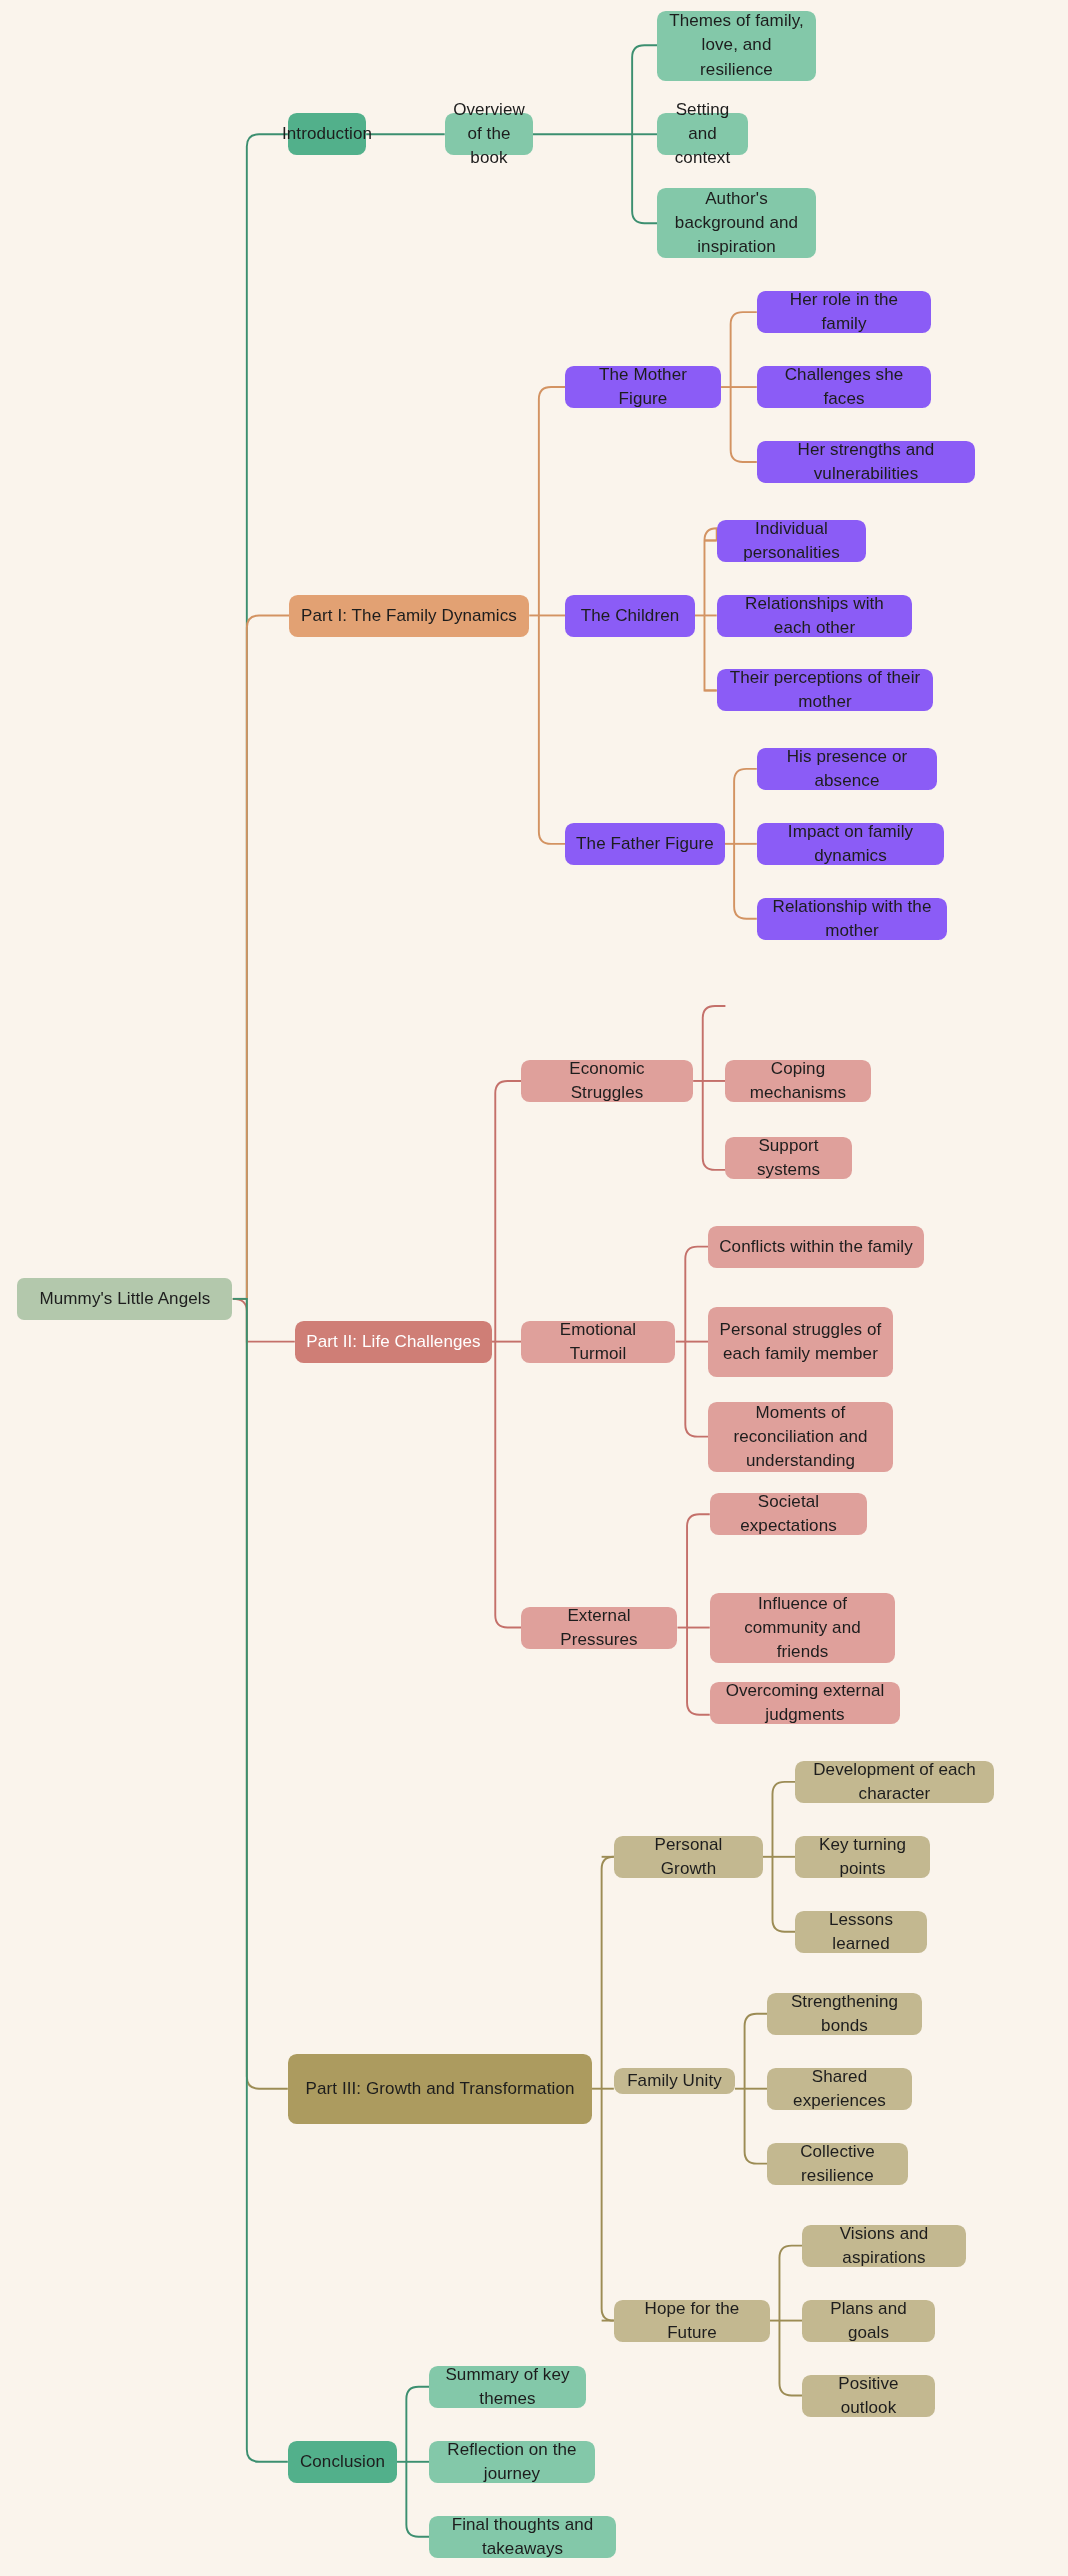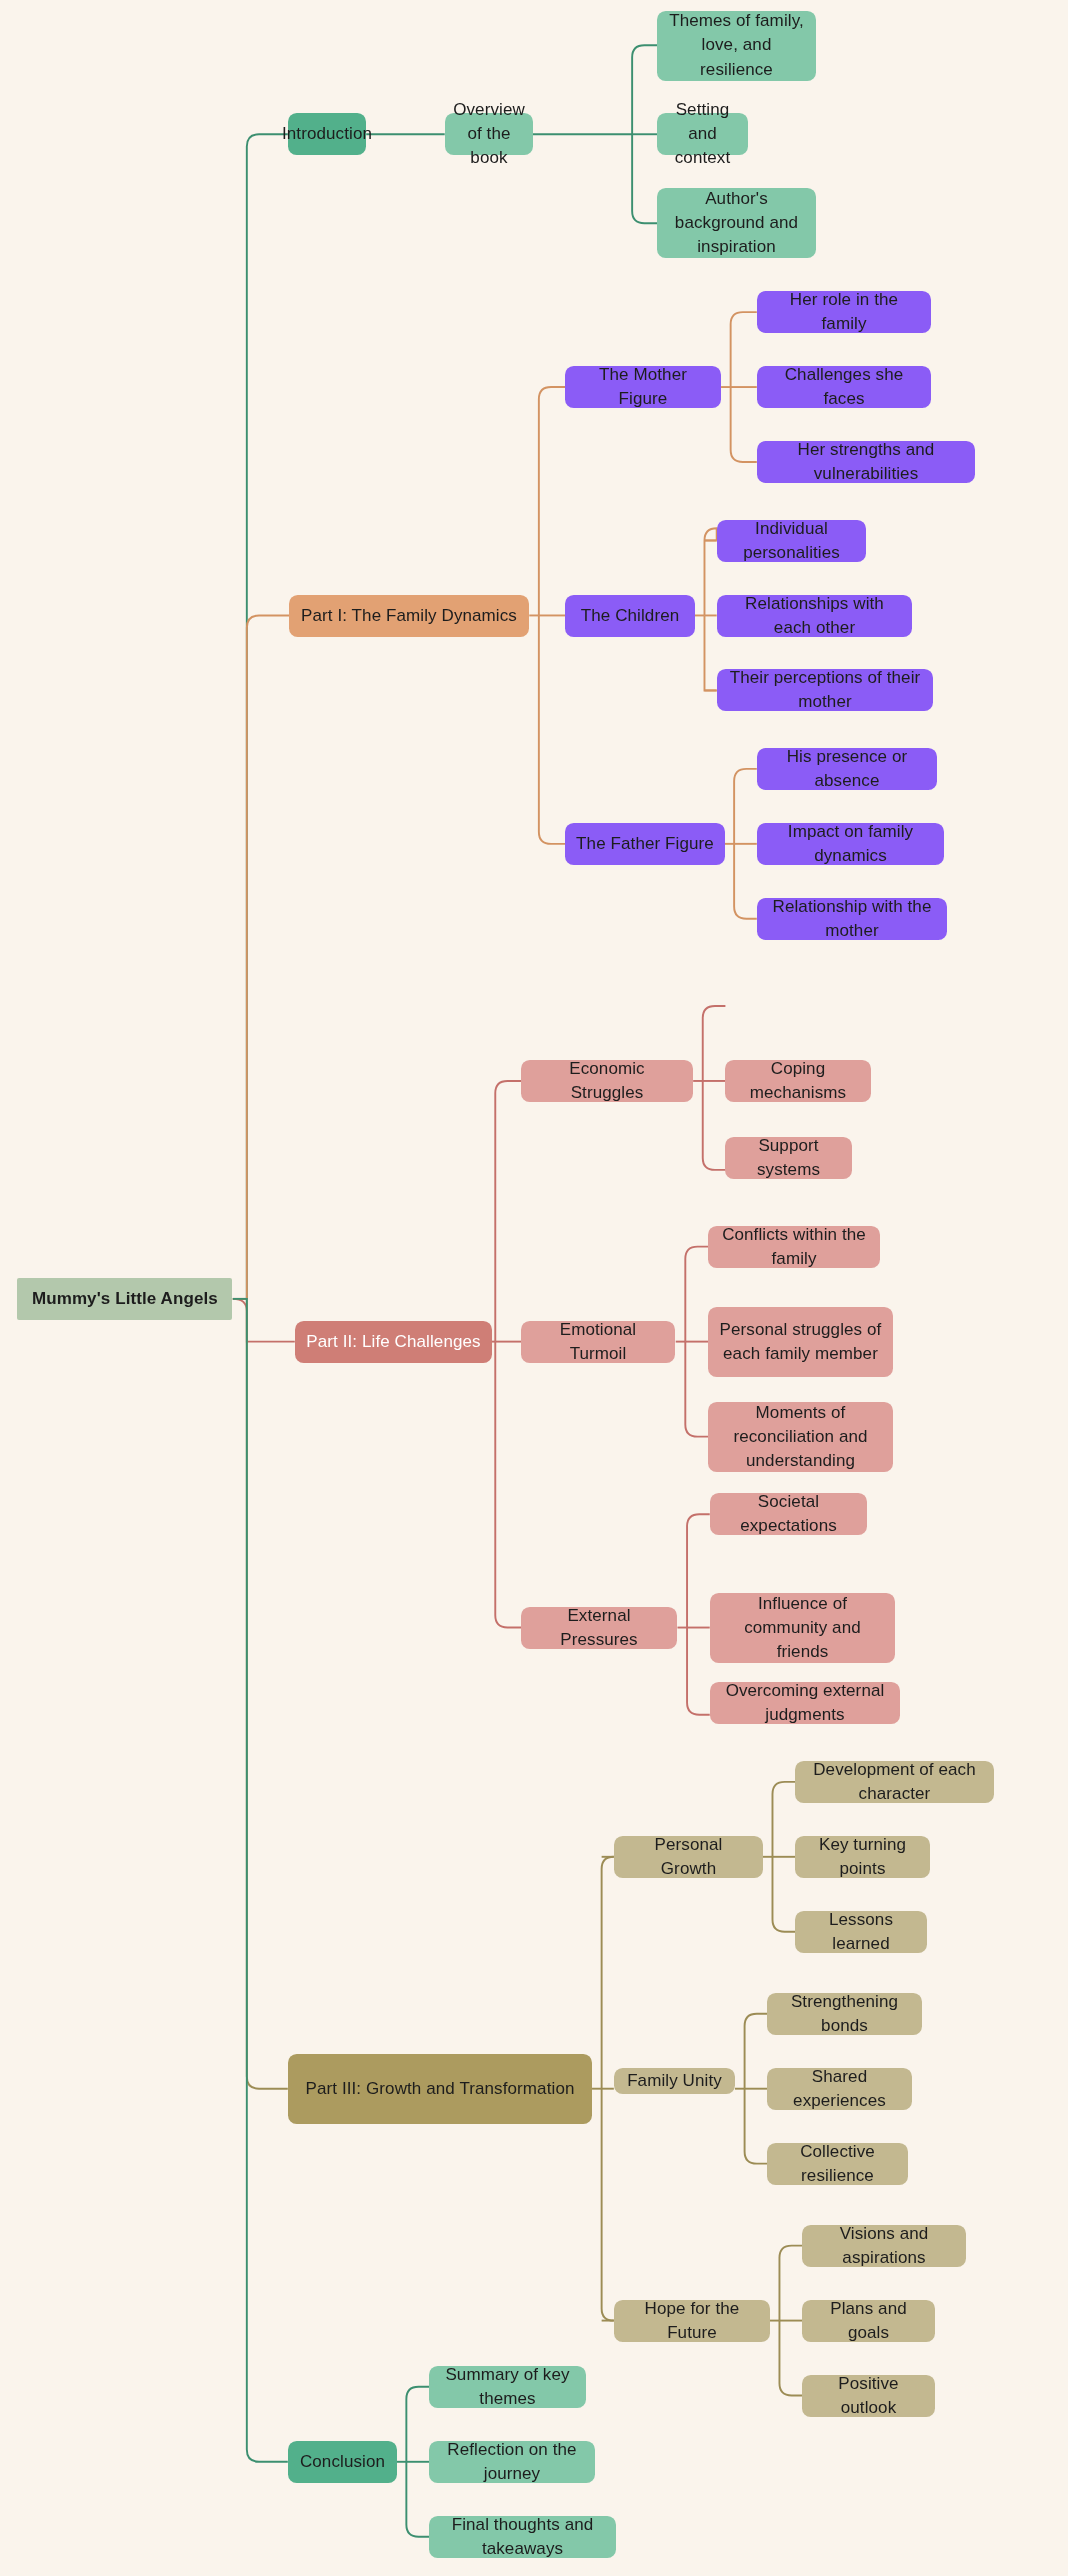--- a/index.html
+++ b/index.html
@@ -35,22 +35,21 @@
     border-radius: 8.7px;
     font-size: 17px;
     line-height: 1.42;
     color: #1d1d1d;
     padding: 5.2px 10.5px;
     letter-spacing: 0.1px;
   }
   .node.white-text { color: #ffffff; }
   .node.root {
     background: #b3c8ac;
-    border-radius: 2px;
-    font-weight: bold;
+    border-radius: 7px;
   }
   
   .c-green-1 { background: #52b08b; }
   .c-green-2 { background: #83c8a9; }
   .c-orange-1 { background: #e2a173; }
   .c-orange-2 { background: #8b5cf6; }
   .c-rose-1  { background: #cf7e76; }
   .c-rose-2  { background: #dfa09b; }
   .c-olive-1 { background: #ac9b5f; }
   .c-olive-2 { background: #c3b890; }
@@ -180,21 +179,21 @@
   <div class="node c-orange-2" style="left:757px; top:823px; width:187px; height:42px;">Impact on family dynamics</div>
   <div class="node c-orange-2" style="left:757px; top:898px; width:190px; height:42px;">Relationship with the mother</div>
 
   <div class="node c-rose-1 white-text" style="left:295px; top:1321px; width:197px; height:42px;">Part II: Life Challenges</div>
 
   <div class="node c-rose-2" style="left:521px; top:1060px; width:172px; height:42px;">Economic Struggles</div>
   <div class="node c-rose-2" style="left:725px; top:1060px; width:146px; height:42px;">Coping mechanisms</div>
   <div class="node c-rose-2" style="left:725px; top:1137px; width:127px; height:42px;">Support systems</div>
 
   <div class="node c-rose-2" style="left:521px; top:1321px; width:154px; height:42px;">Emotional Turmoil</div>
-  <div class="node c-rose-2" style="left:708px; top:1226px; width:172px; height:42px;">Conflicts within the family</div>
+  <div class="node c-rose-2" style="left:708px; top:1226px; width:216px; height:42px;">Conflicts within the family</div>
   <div class="node c-rose-2" style="left:708px; top:1402px; width:185px; height:70px;">Moments of reconciliation and understanding</div>
   <div class="node c-rose-2" style="left:708px; top:1307px; width:185px; height:70px;">Personal struggles of each family member</div>
 
   <div class="node c-rose-2" style="left:521px; top:1607px; width:156px; height:42px;">External Pressures</div>
   <div class="node c-rose-2" style="left:710px; top:1493px; width:157px; height:42px;">Societal expectations</div>
   <div class="node c-rose-2" style="left:710px; top:1593px; width:185px; height:70px;">Influence of community and friends</div>
   <div class="node c-rose-2" style="left:710px; top:1682px; width:190px; height:42px;">Overcoming external judgments</div>
 
   <div class="node c-olive-1" style="left:288px; top:2054px; width:304px; height:70px;">Part III: Growth and Transformation</div>
 

